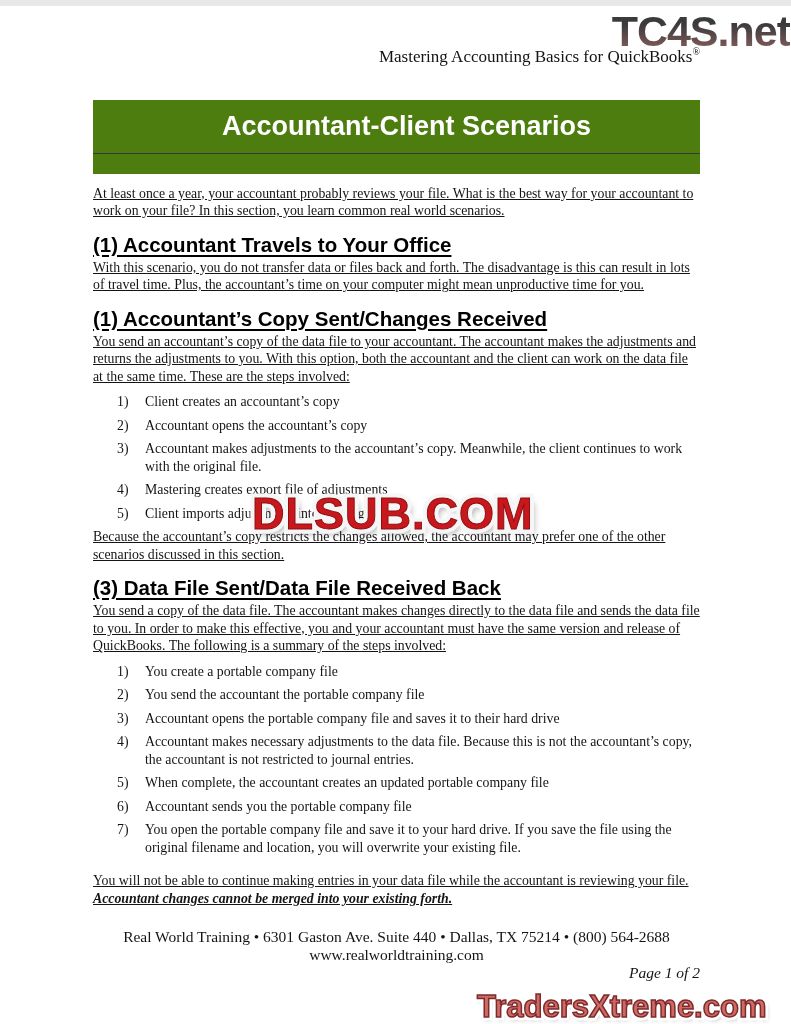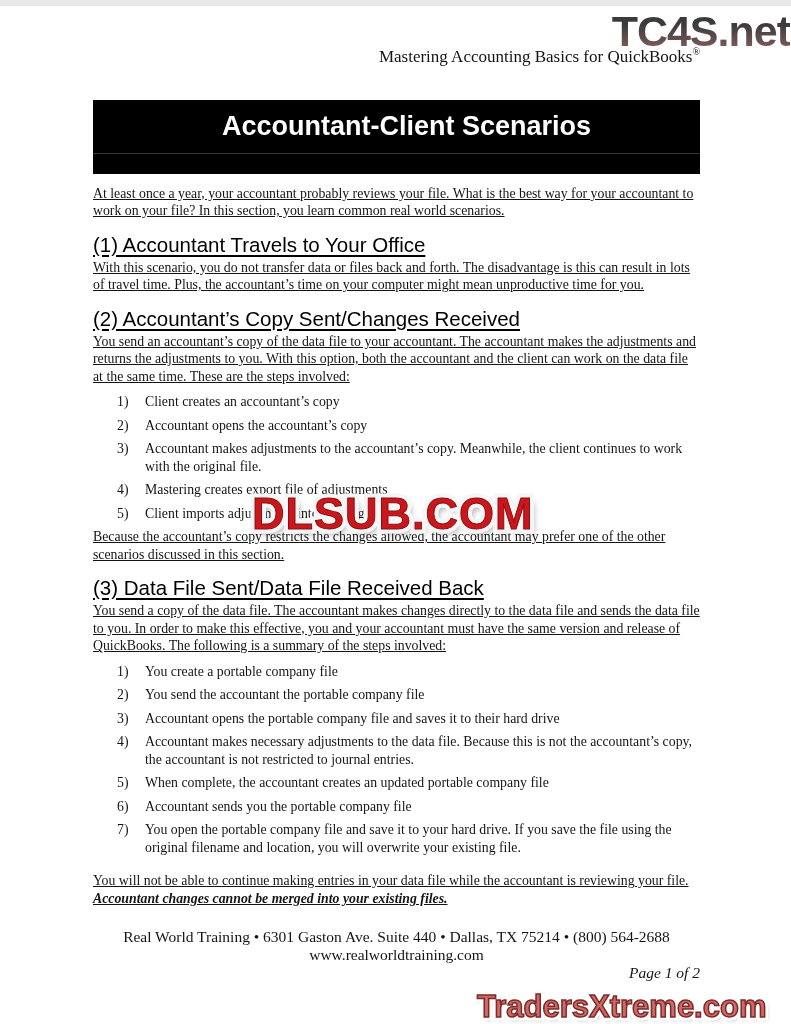--- a/index.html
+++ b/index.html
@@ -45,21 +45,21 @@
   .wm-traders .wm-back {
     color:#ffffff; -webkit-text-stroke:7px #ffffff;
     text-shadow:2px 3px 4px rgba(80,80,80,.5);
   }
   .wm-traders .wm-front { color:#cd6a66; -webkit-text-stroke:1.5px #7e2a2a; }
 
   
   .banner {
     margin-top:33px;
     height:74px;
-    background:#000000;
+    background:#4d7c0f;
     position:relative;
     padding-left:20px;
   }
   .banner-title {
     color:#ffffff;
     font-family:"Liberation Sans", sans-serif;
     font-weight:bold;
     font-size:27px;
     text-align:center;
     line-height:52px;
@@ -68,21 +68,21 @@
     position:absolute; left:0; right:0; top:53px;
     border-top:1px solid #383838;
   }
 
   
   .para { font-size:13.8px; line-height:17.5px;text-decoration:underline; }
   .intro { margin-top:11px; }
   .section-heading {
     margin-top:13px;
     font-family:"Liberation Sans", sans-serif;
-    font-weight:normal;
+    font-weight:bold;
     font-size:20.5px;
     line-height:24px;
     color:#000;
   }
   .section-heading span {
     text-decoration:underline;
     text-decoration-thickness:2px;
     text-underline-offset:3px;
   }
   .section-body { margin-top:2px; }
@@ -120,21 +120,21 @@
     <div class="banner">
       <div class="banner-title">Accountant-Client Scenarios</div>
       <div class="banner-rule"></div>
     </div>
 
     <div class="para intro">At least once a year, your accountant probably reviews your file. What is the best way for your accountant to work on your file? In this section, you learn common real world scenarios.</div>
 
     <div class="section-heading"><span>(1) Accountant Travels to Your Office</span></div>
     <div class="para section-body">With this scenario, you do not transfer data or files back and forth. The disadvantage is this can result in lots of travel time. Plus, the accountant’s time on your computer might mean unproductive time for you.</div>
 
-    <div class="section-heading"><span>(2) Accountant’s Copy Sent/Changes Received</span></div>
+    <div class="section-heading"><span>(1) Accountant’s Copy Sent/Changes Received</span></div>
     <div class="para section-body">You send an accountant’s copy of the data file to your accountant. The accountant makes the adjustments and returns the adjustments to you. With this option, both the accountant and the client can work on the data file at the same time. These are the steps involved:</div>
     <div class="steps">
       <div class="step">
         <span class="step-num">1)</span>
         <span class="step-text">Client creates an accountant’s copy</span>
       </div>
       <div class="step">
         <span class="step-num">2)</span>
         <span class="step-text">Accountant opens the accountant’s copy</span>
       </div>
@@ -181,21 +181,21 @@
         <span class="step-text">Accountant sends you the portable company file</span>
       </div>
       <div class="step">
         <span class="step-num">7)</span>
         <span class="step-text">You open the portable company file and save it to your hard drive. If you save the file using the original filename and location, you will overwrite your existing file.</span>
       </div>
     </div>
 
     <div class="para closing">
       <div>You will not be able to continue making entries in your data file while the accountant is reviewing your file.</div>
-      <div class="closing-em"><span>Accountant changes cannot be </span><span class="u">merged</span><span> into your existing files.</span></div>
+      <div class="closing-em"><span>Accountant changes cannot be </span><span class="u">merged</span><span> into your existing forth.</span></div>
     </div>
 
   </div>
 
   <div class="wm-stack wm-dlsub">
     <span class="wm-back">DLSUB.COM</span>
     <span class="wm-front">DLSUB.COM</span>
   </div>
 
   <div class="footer">

